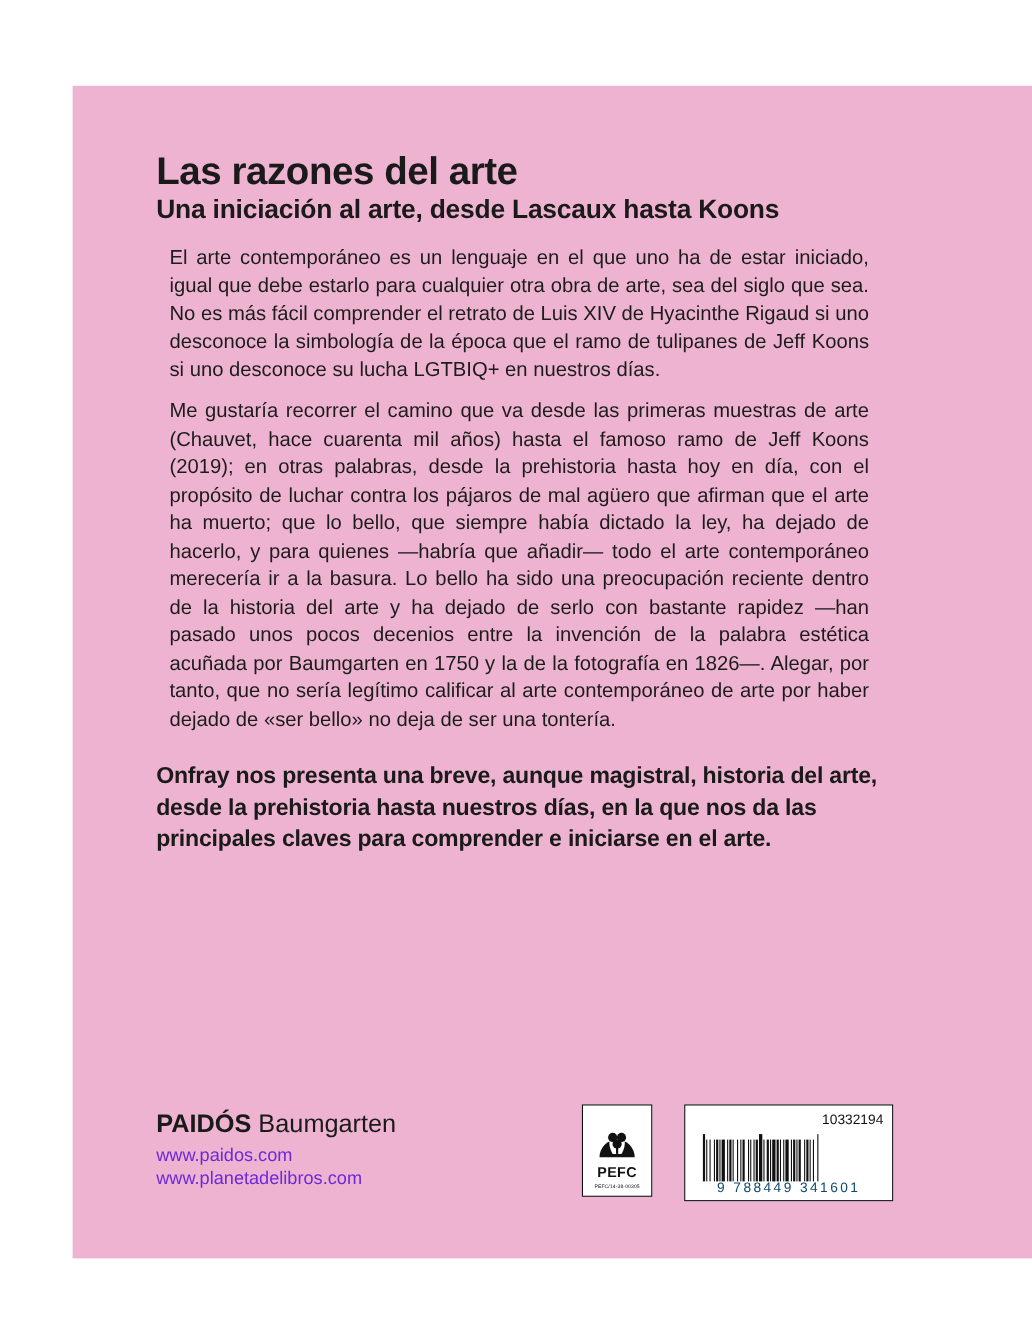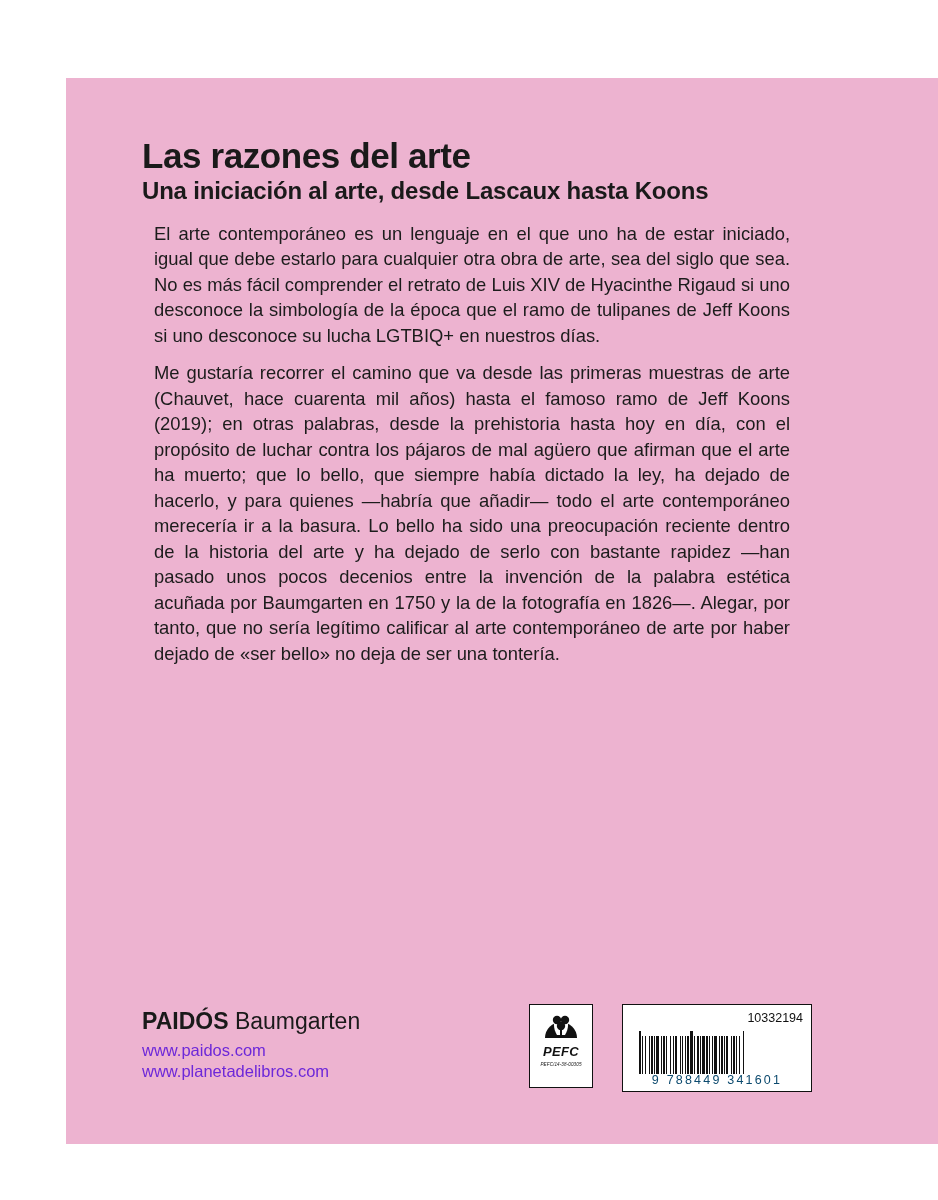--- a/index.html
+++ b/index.html
@@ -108,23 +108,22 @@
     left: 463px;
     bottom: 56px;
     width: 64px;
     height: 84px;
     background: #ffffff;
     border: 1px solid #111;
     display: flex;
     flex-direction: column;
     align-items: center;
     justify-content: flex-start;
-    padding-top: 0;
+    padding-top: 14px;
     box-sizing: border-box;
-    font-style: italic;
   }
   .pefc-mark {
     width: 36px;
     height: 38px;
     position: relative;
   }
   .pefc-label {
     font-size: 13px;
     font-weight: bold;
     color: #111;
@@ -194,20 +193,21 @@
 
       <h1 class="title">Las razones del arte</h1>
       <h2 class="subtitle">Una iniciación al arte, desde Lascaux hasta Koons</h2>
 
       <div class="blurb">
         <p>El arte contemporáneo es un lenguaje en el que uno ha de estar iniciado, igual que debe estarlo para cualquier otra obra de arte, sea del siglo que sea. No es más fácil comprender el retrato de Luis XIV de Hyacinthe Rigaud si uno desconoce la simbología de la época que el ramo de tulipanes de Jeff Koons si uno desconoce su lucha LGTBIQ+ en nuestros días.</p>
         <p>Me gustaría recorrer el camino que va desde las primeras muestras de arte (Chauvet, hace cuarenta mil años) hasta el famoso ramo de Jeff Koons (2019); en otras palabras, desde la prehistoria hasta hoy en día, con el propósito de luchar contra los pájaros de mal agüero que afirman que el arte ha muerto; que lo bello, que siempre había dictado la ley, ha dejado de hacerlo, y para quienes —habría que añadir— todo el arte contemporáneo merecería ir a la basura. Lo bello ha sido una preocupación reciente dentro de la historia del arte y ha dejado de serlo con bastante rapidez —han pasado unos pocos decenios entre la invención de la palabra estética acuñada por Baumgarten en 1750 y la de la fotografía en 1826—. Alegar, por tanto, que no sería legítimo calificar al arte contemporáneo de arte por haber dejado de «ser bello» no deja de ser una tontería.</p>
       </div>
 
 
+      <div class="pitch">Onfray nos presenta una breve, aunque magistral, historia del arte, desde la prehistoria hasta nuestros días, en la que nos da las principales claves para comprender e iniciarse en el arte.</div>
 
     </div>
 
     <div class="imprint">
       <div class="imprint-name">
         <b>PAIDÓS</b>
         <span>Baumgarten</span>
       </div>
       <div class="imprint-url">www.paidos.com</div>
       <div class="imprint-url">www.planetadelibros.com</div>

